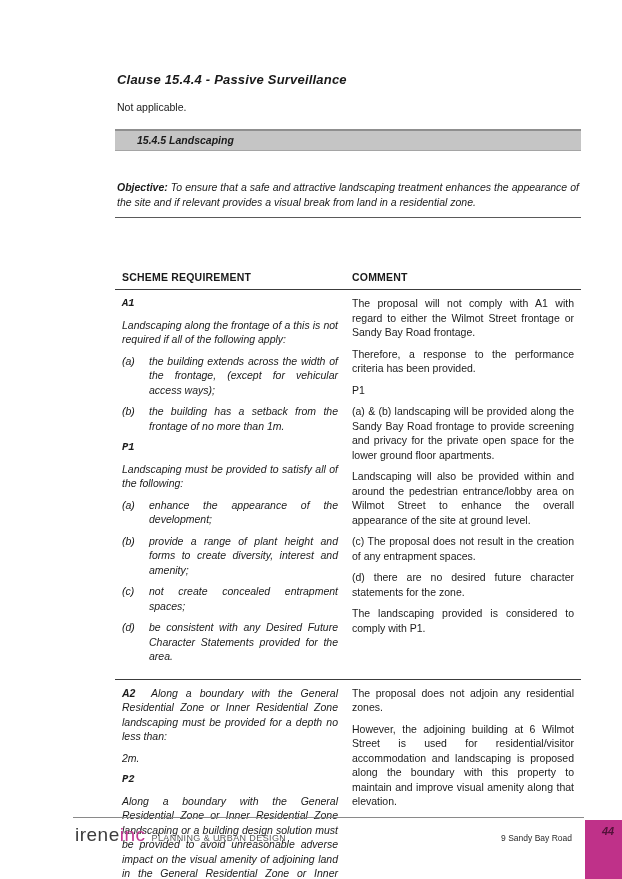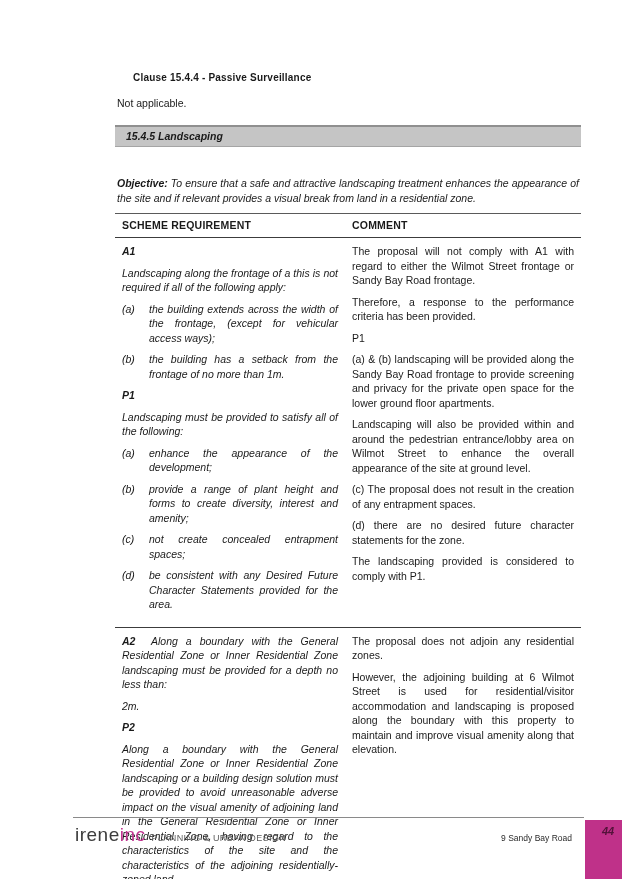--- a/index.html
+++ b/index.html
@@ -9,59 +9,60 @@
     background:#ffffff;
     outline:1px solid #cfcfcf;
     font-family:"Liberation Sans", sans-serif;
     color:#1a1a1a;
     overflow:hidden;
     margin:0 auto;
   }
   .content { position:absolute; left:115px; top:72px; width:466px; }
 
   .clause-heading {
-    font-size:10px; font-weight:bold; 
-    margin:0 0 14px 18px; letter-spacing:0.2px;
+    font-size:13px; font-weight:bold; font-style:italic;
+    margin:0 0 14px 2px; letter-spacing:0.2px;
   }
   .not-applicable { font-size:10.5px; margin:0 0 16px 2px; }
 
   .section-bar {
     background:#c5c5c5;
     border-top:2px solid #8f8f8f;
     border-bottom:1px solid #a5a5a5;
-    padding:3px 7px 4px 11px;
+    padding:3px 7px 4px 22px;
     font-size:10.5px; font-weight:bold; font-style:italic;
   }
   .objective {
     font-size:10.5px; font-style:italic;
     text-align:justify;
     padding:5px 2px 7px 2px;
     border-bottom:1.5px solid #5a5a5a;
     line-height:15px;
     margin-top:24px;
   }
   .objective .obj-label { font-weight:bold; }
 
   .req-table { width:100%; }
   .thead {
     display:grid; grid-template-columns:230px 1fr;
     border-bottom:1.5px solid #3c3c3c;
     padding:5px 0 6px 0;
+    margin-top:48px;
   }
   .thead .th { font-size:10.5px; font-weight:bold; padding:0 7px; letter-spacing:0.2px; }
 
   .trow {
     display:grid; grid-template-columns:230px 1fr;
     border-bottom:1.5px solid #3c3c3c;
   }
   .cell { padding:6px 7px 8px 7px; font-size:10.5px; line-height:14.5px; }
   .cell.req { font-style:italic; }
   .cell p { margin:0 0 7px 0; text-align:justify; }
   .cell p:last-child { margin-bottom:0; }
-  .label-bold { font-weight:bold; font-style:italic; text-align:left; }
+  .label-bold { font-weight:bold; font-style:italic; text-align:left;font-family:Liberation Mono, monospace; }
   .inline-bold { font-weight:bold; }
   .li { display:flex; margin:0 0 7px 0; }
   .li .marker { width:27px; flex-shrink:0; }
   .li .text { flex:1; text-align:justify; }
 
   .footer-rule {
     position:absolute; left:73px; top:817px; width:511px;
     border-top:1.5px solid #8a8a8a; height:0;
   }
   .footer-row {

